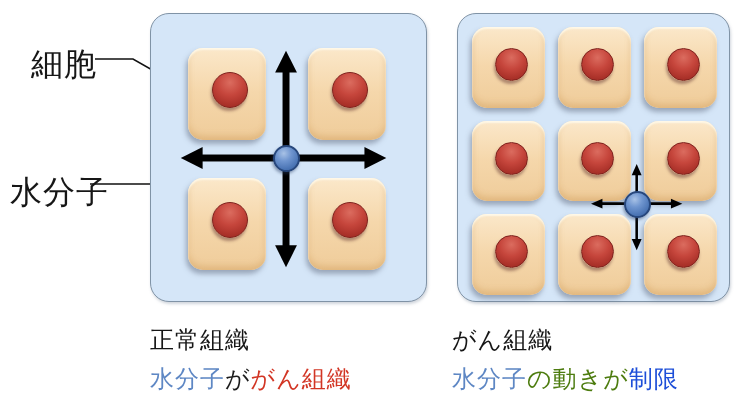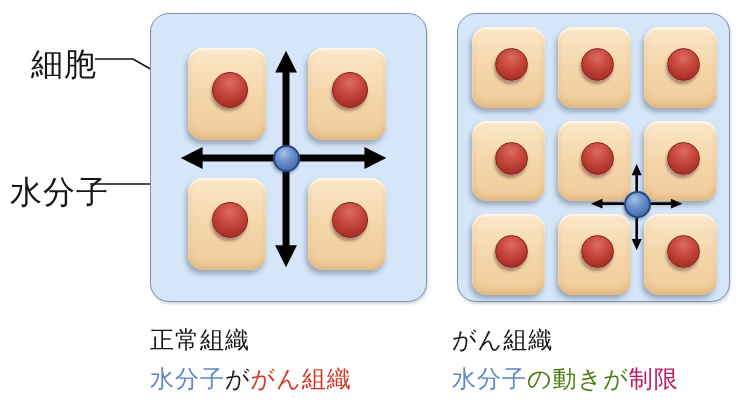--- a/index.html
+++ b/index.html
@@ -155,17 +155,17 @@
   <div class="caption caption--normal">
     <div>正常組織</div>
     <div>
       <span style="color: rgb(94, 135, 196);">水分子</span><span style="color: rgb(28, 28, 28);">が</span><span style="color: rgb(210, 53, 36);">がん組織</span>
     </div>
   </div>
 
   <div class="caption caption--cancer">
     <div>がん組織</div>
     <div>
-      <span style="color: rgb(94, 135, 196);">水分子</span><span style="color: #4d7c0f;">の動きが</span><span style="color: #be185d;">制限</span>
+      <span style="color: rgb(94, 135, 196);">水分子</span><span style="color: #4d7c0f;">の動きが</span><span style="color: #1d4ed8;">制限</span>
     </div>
   </div>
 
 </div>
 
 </body></html>

